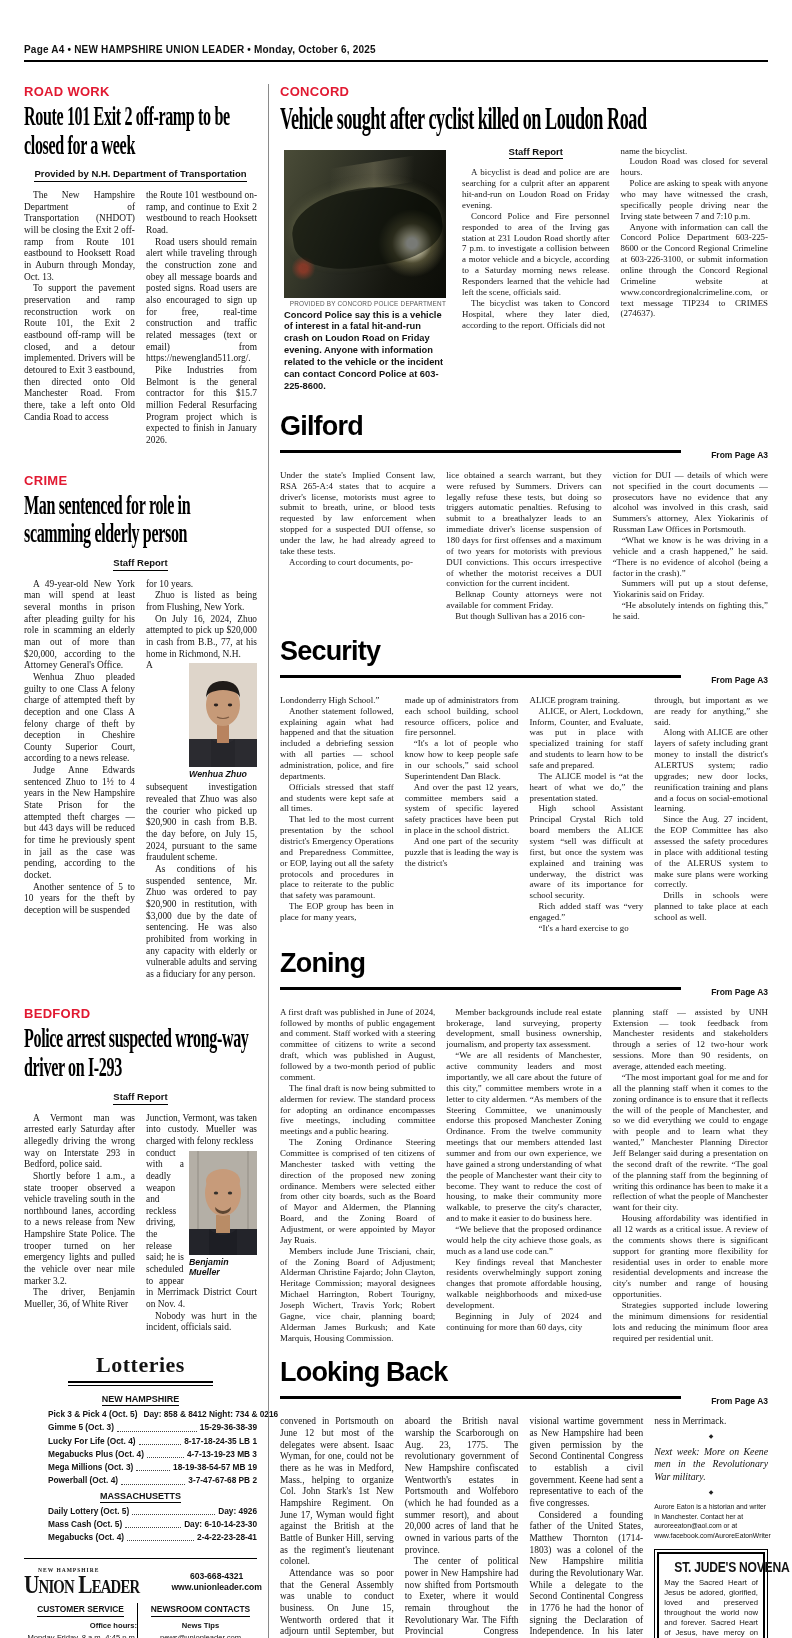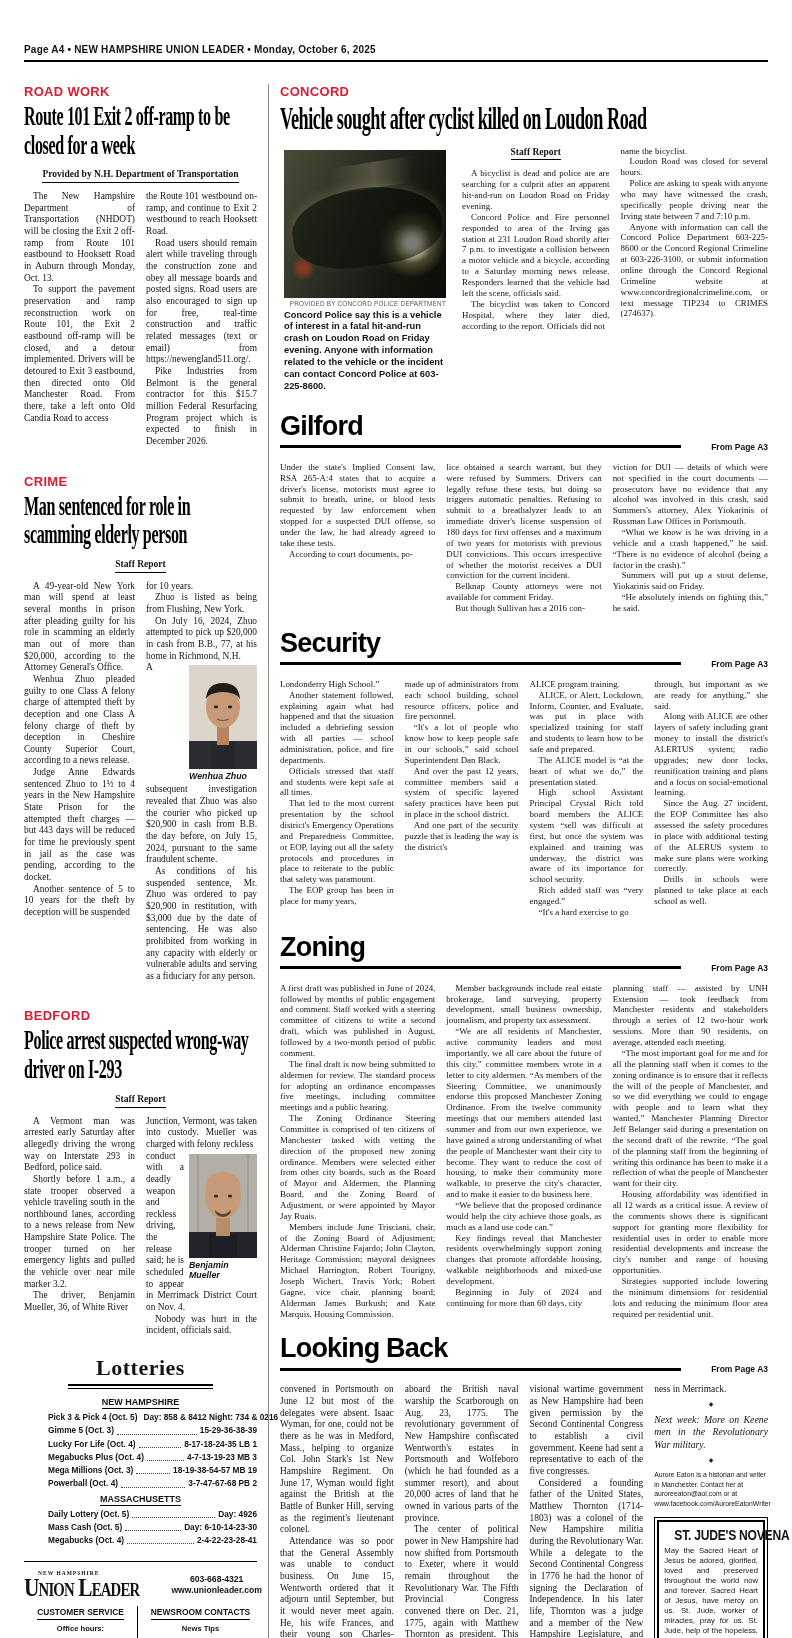--- a/index.html
+++ b/index.html
@@ -19,34 +19,34 @@
   .kicker{font-family:"Liberation Sans",sans-serif;font-weight:bold;font-size:13px;
           color:#e11931;letter-spacing:.3px;margin-bottom:3px;}
   .hlwrap{overflow:hidden;}
   .hl{margin:0;font-weight:bold;color:#000;font-family:"Liberation Serif",serif;}
   .hl-left{font-size:27px;line-height:1.06;width:168%;transform:scaleX(0.595);
            transform-origin:0 0;letter-spacing:-.6px;}
   .hl-concord{font-size:32px;line-height:1.05;width:176%;transform:scaleX(0.568);
            transform-origin:0 0;letter-spacing:-.8px;white-space:nowrap;}
   .byline{text-align:center;font-family:"Liberation Sans",sans-serif;font-weight:bold;
           font-size:9.5px;margin:9px 0 8px;}
-  .byline span{display:inline-block;border-bottom:1.6px solid #000;padding-bottom:1px;line-height:1.25;font-family:Liberation Serif, serif;}
+  .byline span{display:inline-block;border-bottom:1.6px solid #000;padding-bottom:1px;line-height:1.25;}
   
   .body{text-align:justify;}
   .lg{font-size:9.4px;line-height:1.24;}
   .md{font-size:8.9px;line-height:1.22;}
   .body p{margin:0;text-indent:9px;}
   .nf > p:first-child{text-indent:0;}
   .cols{display:flex;gap:11px;}
   .col{flex:1;min-width:0;}
   
   .jump{margin-top:16px;}
   .jump-head{font-family:"Liberation Sans",sans-serif;font-weight:bold;font-size:27px;
              letter-spacing:-.8px;color:#000;line-height:1;}
-  .jump-rule{display:flex;align-items:center;margin:2px 0 10px;gap:28px;}
+  .jump-rule{display:flex;margin:10px 0 10px;gap:28px;}
   .jump-rule .bar{flex:1;height:3px;background:#000;}
   .jump-rule .lbl{font-family:"Liberation Sans",sans-serif;font-weight:bold;font-size:8.5px;
                   margin-left:2px;white-space:nowrap;}
   
   .concord-row{display:flex;gap:12px;margin-top:10px;}
   .figure{width:162px;flex:none;}
   .car-photo{width:162px;height:148px;
      background:
        radial-gradient(circle at 79% 63%, #ffffff 0 5px, rgba(255,250,220,.85) 9px, rgba(190,180,120,.35) 20px, transparent 34px),
        radial-gradient(circle at 12% 80%, rgba(200,60,40,.55) 0 4px, transparent 12px),
@@ -89,21 +89,21 @@
   .ul-name{font-family:"Liberation Serif",serif;font-weight:bold;font-size:26px;
            font-variant:small-caps;letter-spacing:-1px;line-height:.9;
            transform:scaleX(.82);transform-origin:0 50%;white-space:nowrap;}
   .mast-contact{width:92px;flex:none;text-align:center;font-family:"Liberation Sans",sans-serif;
                 font-weight:bold;font-size:8.6px;line-height:1.35;}
   .mast-cols{display:flex;padding:2px 0 6px;}
   .mast-col{flex:1;min-width:0;font-family:"Liberation Sans",sans-serif;font-size:7.6px;line-height:1.5;}
   .mast-col + .mast-col{border-left:1px solid #000;padding-left:6px;}
   .mast-col-h{text-align:center;font-weight:bold;font-size:8.4px;margin-bottom:3px;}
   .mast-col-h span{display:inline-block;border-bottom:1px solid #000;padding-bottom:1px;}
-  .mc-center{text-align:center;}
+  .mc-center{text-align:right;}
   .mc-b{font-weight:bold;}
   .nr-entry{text-align:center;}
   .nr-entry .l{font-weight:bold;}
   
   .diamond{text-align:center;font-size:6px;color:#222;margin:5px 0;}
   .next-week{font-style:italic;font-size:9.8px;line-height:1.3;text-indent:0;}
   .bio{font-family:"Liberation Sans",sans-serif;font-size:6.8px;line-height:1.4;margin-top:6px;text-align:left;}
   
   .novena{border:1px solid #000;padding:2px;margin-top:9px;}
   .novena-inner{border:2.5px solid #000;padding:4px 5px 5px;}
@@ -138,21 +138,21 @@
           <span>Provided by N.H. Department of Transportation</span>
         </div>
         <div class="cols body lg art-row">
           <div class="col">
               <p>The New Hampshire Department of Transportation (NHDOT) will be closing the Exit 2 off-ramp from Route 101 eastbound to Hooksett Road in Auburn through Monday, Oct. 13.</p>
               <p>To support the pavement preservation and ramp reconstruction work on Route 101, the Exit 2 eastbound off-ramp will be closed, and a detour implemented. Drivers will be detoured to Exit 3 eastbound, then directed onto Old Manchester Road. From there, take a left onto Old Candia Road to access</p>
             </div>
           <div class="col nf">
               <p>the Route 101 westbound on-ramp, and continue to Exit 2 westbound to reach Hooksett Road.</p>
               <p>Road users should remain alert while traveling through the construction zone and obey all message boards and posted signs. Road users are also encouraged to sign up for free, real-time construction and traffic related messages (text or email) from https://newengland511.org/.</p>
-              <p>Pike Industries from Belmont is the general contractor for this $15.7 million Federal Resurfacing Program project which is expected to finish in December 2026.</p>
+              <p>Pike Industries from Belmont is the general contractor for this $15.7 million Federal Resurfacing Program project which is expected to finish in January 2026.</p>
             </div>
         </div>
       </section>
 
       <section class="sec-gap">
         <div class="kicker">CRIME</div>
         <div class="hlwrap">
           <h1 class="hl hl-left">Man sentenced for role in scamming elderly person</h1>
         </div>
         <div class="byline">

